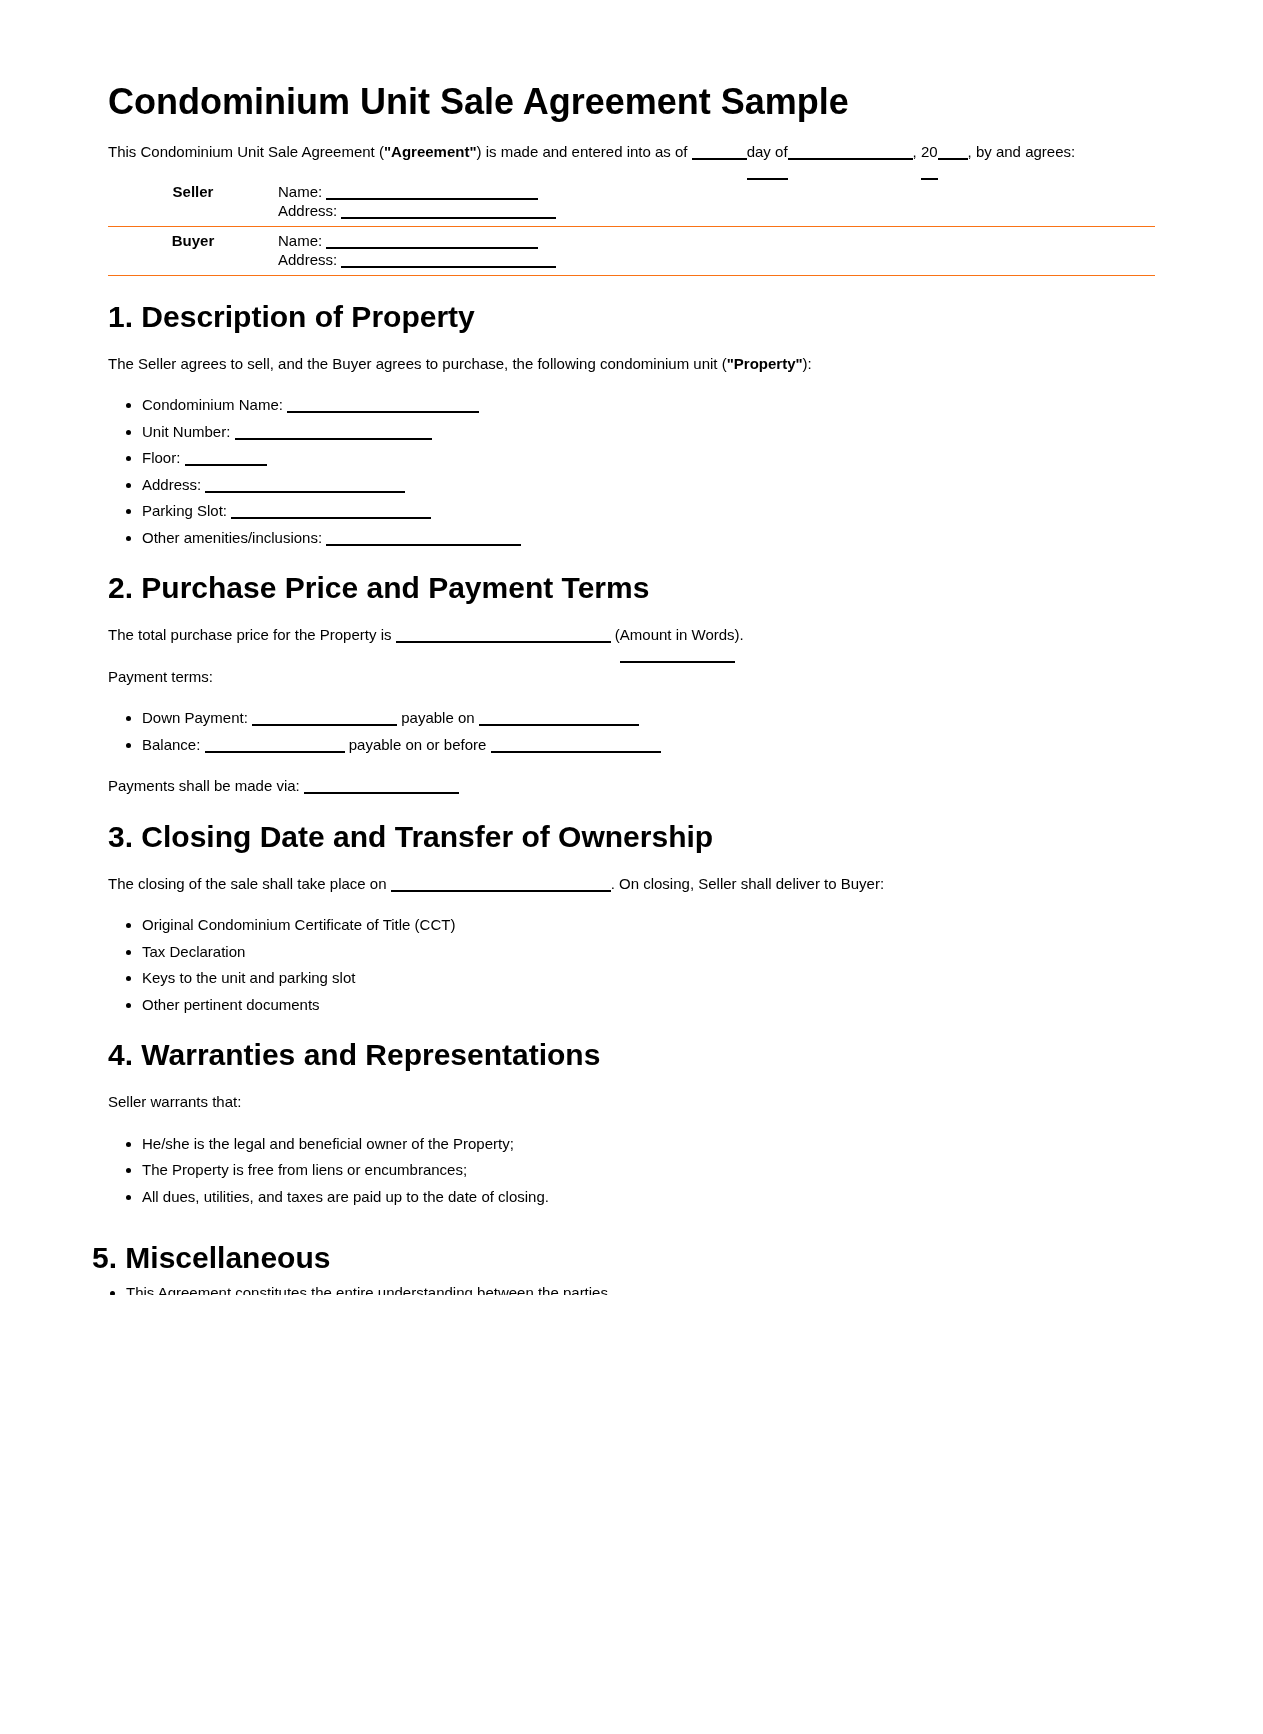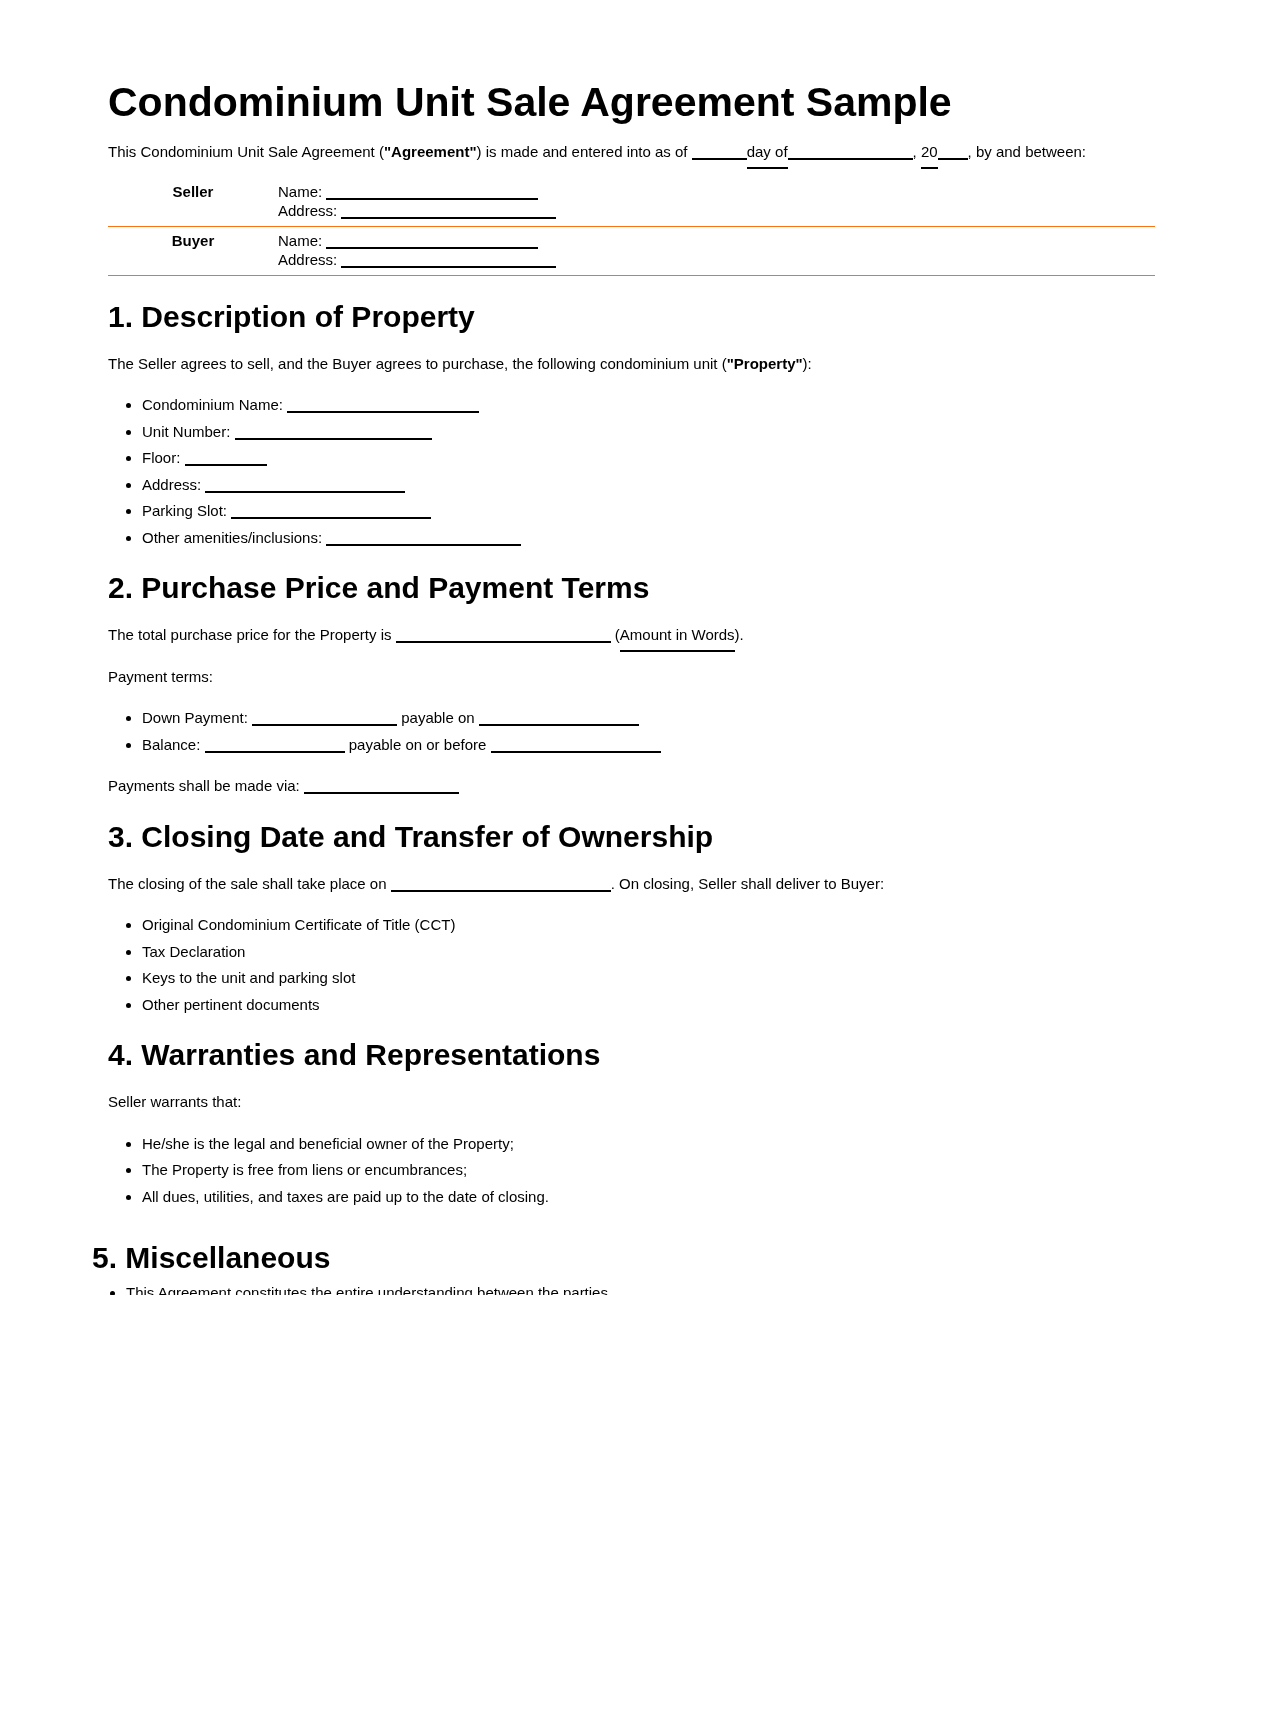--- a/index.html
+++ b/index.html
@@ -6,50 +6,50 @@
   .page {
     position:relative;
     width:1263px; height:1734px;
     background:#ffffff;
     overflow:hidden;
     font-family:"Liberation Sans","DejaVu Sans",sans-serif;
     font-size:15px; line-height:1.3; color:#000;
   }
   .content { box-sizing:border-box; padding:84px 108px 0 108px; }
 
-  h1.doc-title { font-size:41px; line-height:36px; font-weight:700; margin:0 0 22px 0; }
+  h1.doc-title { font-size:36px; line-height:36px; font-weight:700; margin:0 0 22px 0; }
   h2.sec-heading { font-size:30px; line-height:26px; font-weight:700; margin:28px 0 24px 0; }
   p { margin:22px 0; }
   p.intro { margin-bottom:16px; }
 
   table.parties { width:100%; border-collapse:collapse; margin:16px 0 0 0; }
   table.parties td { vertical-align:top; border-bottom:1px solid #f97316; padding:4px 0 5px 0; }
   td.role { width:170px; text-align:center; font-weight:700; }
 
   ul { margin:20px 0; padding-left:34px; }
   li { margin:0 0 7px 0; }
 
   .blank { display:inline-block; height:15px; border-bottom:2px solid #000; vertical-align:-3px; }
-  .uline { border-bottom:2px solid #000; padding-bottom:7px; }
+  .uline { border-bottom:2px solid #000; padding-bottom:18px; }
   b { font-weight:700; }
 
   
   .s5-abs { position:absolute; top:1245px; left:92px; width:1047px; height:50px; overflow:hidden; }
   .s5-abs h2 { margin:0; }
   .s5-abs ul { margin:12px 0 0 0; }
 </style>
 </head>
 <body>
 
 <div class="page">
   <div class="content">
 
     <h1 class="doc-title">Condominium Unit Sale Agreement Sample</h1>
 
-    <p class="intro"><span>This Condominium Unit Sale Agreement (</span><b>"Agreement"</b><span>) is made and entered into as of </span><span class="blank" style="width:55px"></span><span class="uline">day of</span><span class="blank" style="width:125px"></span><span>, </span><span class="uline">20</span><span class="blank" style="width:30px"></span><span>, by and between:</span></p>
+    <p class="intro"><span>This Condominium Unit Sale Agreement (</span><b>"Agreement"</b><span>) is made and entered into as of </span><span class="blank" style="width:55px"></span><span class="uline">day of</span><span class="blank" style="width:125px"></span><span>, </span><span class="uline">20</span><span class="blank" style="width:30px"></span><span>, by and agrees:</span></p>
 
     <table class="parties">
       <tbody>
           <tr>
         <td class="role">Seller</td>
         <td>
           <div><span>Name:</span> <span class="blank" style="width:212px"></span></div>
           <div><span>Address:</span> <span class="blank" style="width:215px"></span></div>
         </td>
       </tr>

